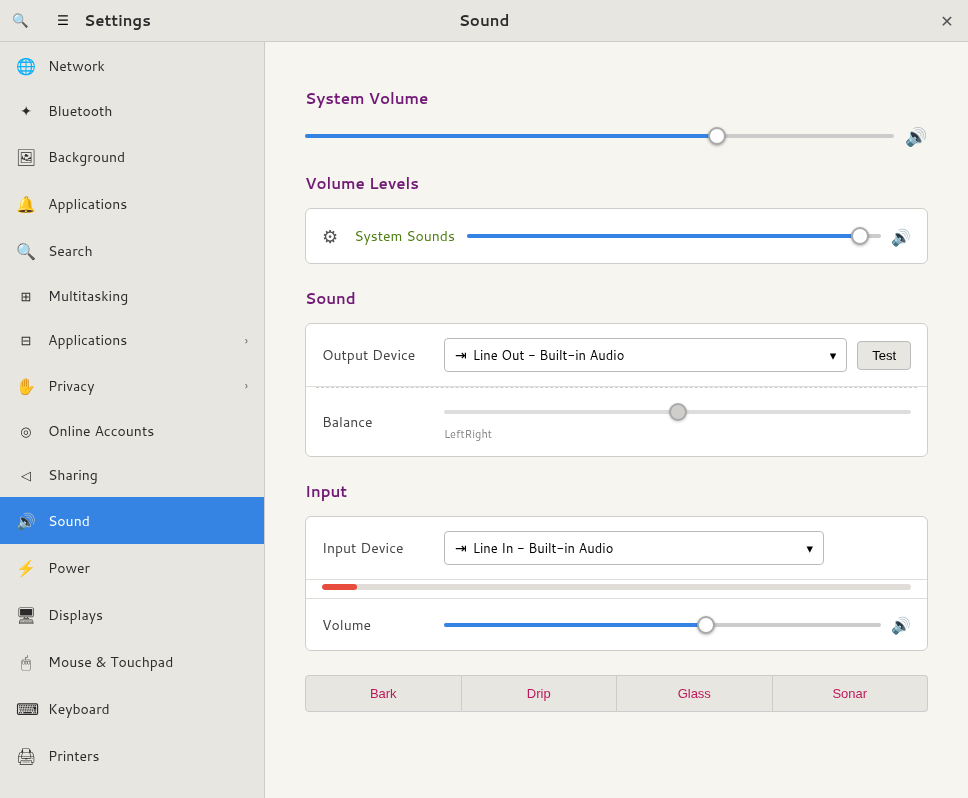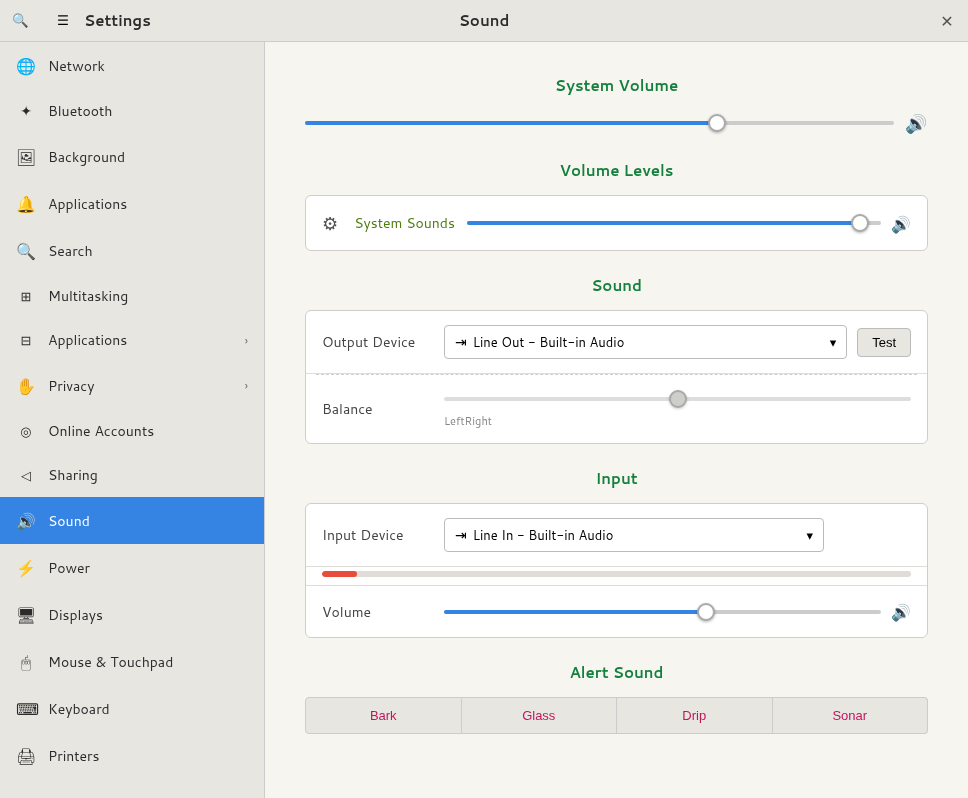--- a/index.html
+++ b/index.html
@@ -45,21 +45,21 @@
     }
     .sidebar-item.active { background: #3584e4; color: white; }
     .sidebar-item .icon { width: 20px; text-align: center; font-size: 16px; flex-shrink: 0; }
     .sidebar-item .chevron { margin-left: auto; font-size: 12px; opacity: 0.7; }
 
     
     .content {
       flex: 1; background: #f6f5f0; overflow-y: auto; padding: 30px 40px;
     }
     .section-title {
-      font-size: 15px; font-weight: bold; color: #15803d; margin-bottom: 14px; margin-top: 3px; text-align: center;
+      font-size: 15px; font-weight: bold; color: #701a75; margin-bottom: 14px; margin-top: 16px;
     }
 
     
     .volume-row {
       display: flex; align-items: center; gap: 12px; margin-bottom: 24px;
     }
     .volume-slider-wrap {
       flex: 1; position: relative; height: 20px; display: flex; align-items: center;
     }
     .slider-track {
@@ -335,23 +335,22 @@
                 <div class="slider-thumb" style="left: calc(60% - 9px);"></div>
               </div>
             </div>
             <span class="volume-icon" style="font-size:16px;">🔊</span>
           </div>
         </div>
       </div>
     </div>
 
     <div>
-      <div class="section-title">Alert Sound</div>
       <div class="alert-sound-row">
         <button class="alert-btn">Bark</button>
+        <button class="alert-btn">Drip</button>
         <button class="alert-btn">Glass</button>
-        <button class="alert-btn">Drip</button>
         <button class="alert-btn">Sonar</button>
       </div>
     </div>
 
   </div>
 </div>
 
 </body></html>

